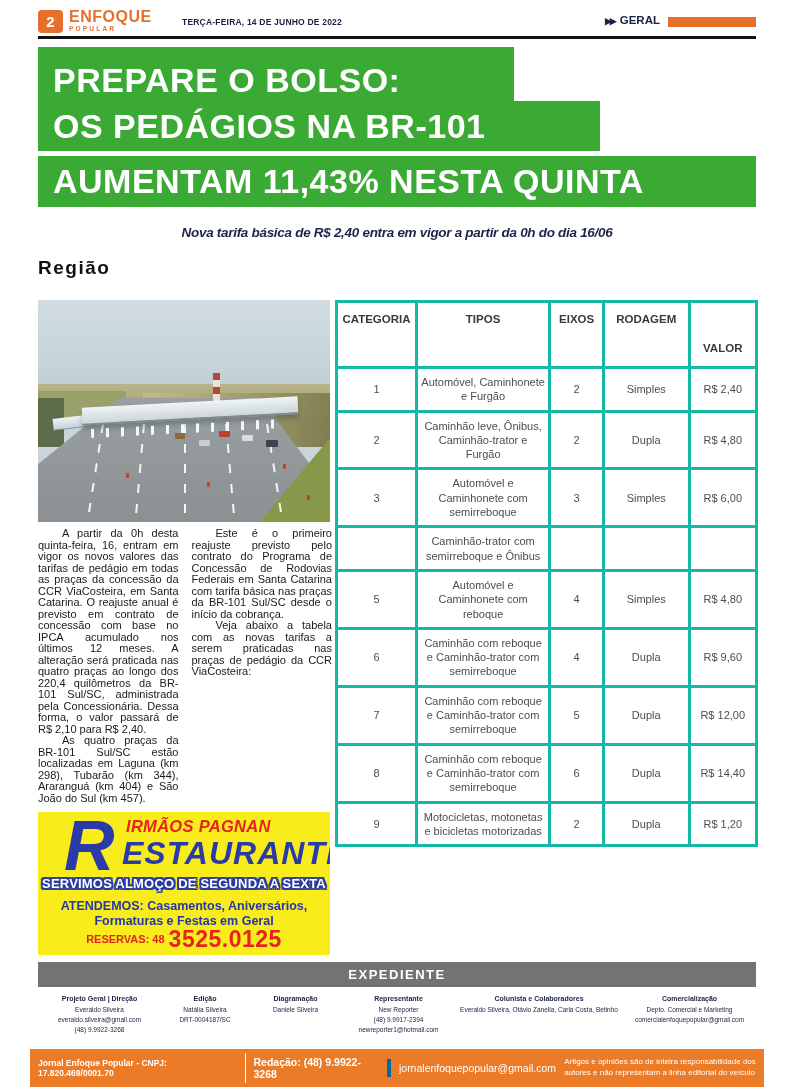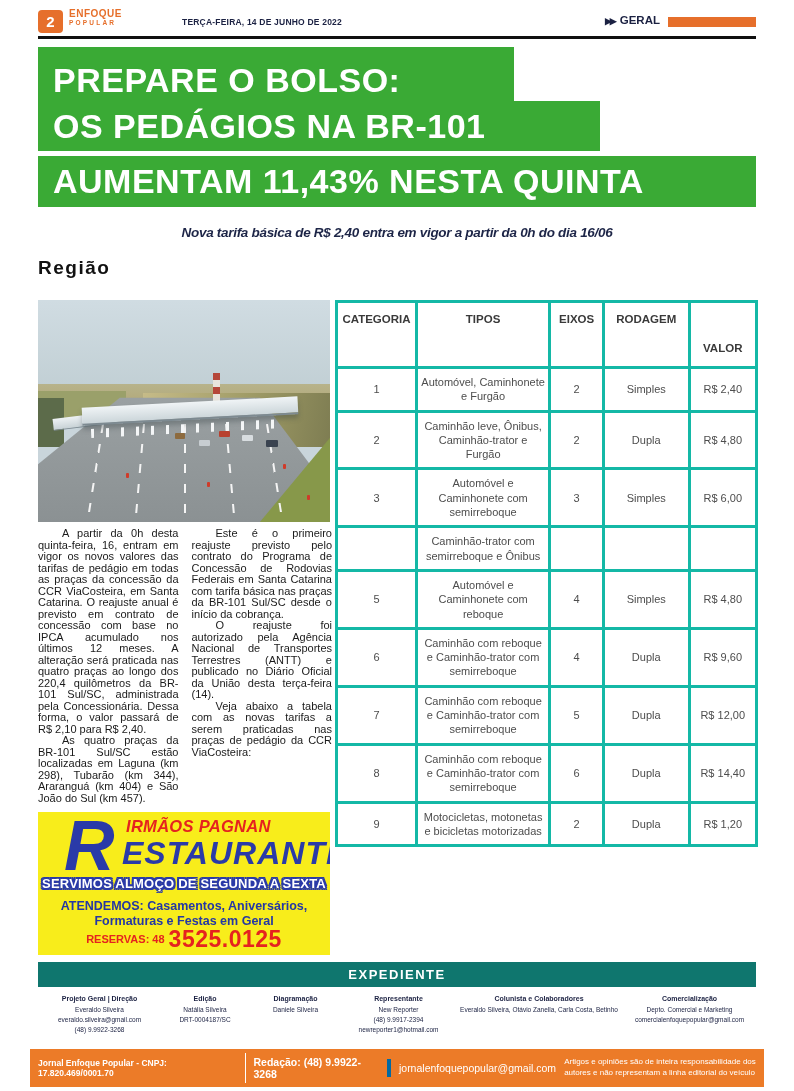--- a/index.html
+++ b/index.html
@@ -3,21 +3,21 @@
 <meta charset="utf-8">
 <style>
   html,body{margin:0;padding:0;background:#ffffff;}
   body{font-family:"Liberation Sans",sans-serif;}
   .page{position:relative;width:794px;height:1091px;background:#ffffff;overflow:hidden;}
 
   
   .pagebox{position:absolute;left:38px;top:10px;width:25px;height:23px;background:#e66f2b;border-radius:4px;
            color:#fff;font-weight:bold;font-size:15px;display:flex;align-items:center;justify-content:center;}
   .logo{position:absolute;left:69px;top:9px;line-height:1;}
-  .logo .l1{color:#e66f2b;font-weight:bold;font-size:10px;letter-spacing:.5px;}
+  .logo .l1{color:#e66f2b;font-weight:bold;font-size:16px;letter-spacing:.5px;}
   .logo .l2{color:#e66f2b;font-weight:bold;font-size:6.5px;letter-spacing:2.2px;margin-top:1px;}
   .hdate{position:absolute;left:182px;top:17px;font-size:8.5px;font-weight:bold;color:#1b2142;letter-spacing:.2px;}
   .section{position:absolute;right:134px;top:14px;font-size:11.5px;font-weight:bold;color:#1b2142;}
   .section .chev{font-size:9px;letter-spacing:-2px;margin-right:5px;color:#1b2142;}
   .section-bar{position:absolute;right:38px;top:17px;width:88px;height:10px;background:#e66f2b;}
   .hrule{position:absolute;left:38px;top:36px;width:718px;height:3px;background:#101010;}
 
   
   .gbar{position:absolute;left:38px;background:#3aaa35;color:#fff;font-weight:bold;
         display:flex;align-items:center;padding-left:15px;letter-spacing:.5px;font-size:34px;}
@@ -79,21 +79,21 @@
 
   
   .tollwrap{position:absolute;left:335px;top:300px;width:423px;}
   table.toll{width:100%;border-collapse:collapse;border:3px solid #55b755;background:#fff;}
   .toll th,.toll td{border:3px solid #14b8a6;text-align:center;vertical-align:middle;
                     font-size:11px;color:#4d4d4d;padding:6px 3px;line-height:1.3;}
   .toll th{color:#3a3a3a;font-weight:bold;font-size:11.5px;vertical-align:top;padding-top:9px;height:44px;}
   .toll th.valor{vertical-align:bottom;padding-bottom:10px;}
 
   
-  .expbar{position:absolute;left:38px;top:962px;width:718px;height:25px;background:#0f766e;
+  .expbar{position:absolute;left:38px;top:962px;width:718px;height:25px;background:#737373;
           color:#fff;display:flex;align-items:center;justify-content:center;
           font-size:13px;font-weight:bold;letter-spacing:1.5px;}
   .expcols{position:absolute;left:38px;top:994px;width:718px;display:flex;color:#1b2142;}
   .expcol{text-align:center;line-height:1.55;padding:0 4px;}
   .expcol .head{font-weight:bold;font-size:7px;display:block;}
   .expcol span{display:block;font-size:6.5px;}
   .c1{flex:1.15;} .c2{flex:.8;} .c3{flex:.85;} .c4{flex:1.05;} .c5{flex:1.6;} .c6{flex:1.25;}
 
   
   .bottombar{position:absolute;left:30px;top:1049px;width:734px;height:38px;background:#ec7b28;
@@ -157,21 +157,20 @@
     <div class="cone" style="left:30%;top:78%;"></div>
     <div class="cone" style="left:58%;top:82%;"></div>
     <div class="cone" style="left:84%;top:74%;"></div>
     <div class="cone" style="left:92%;top:88%;"></div>
   </div>
 
   <div class="article">
     <p>A partir da 0h desta quinta-feira, 16, entram em vigor os novos valores das tarifas de pedágio em todas as praças da concessão da CCR ViaCosteira, em Santa Catarina. O reajuste anual é previsto em contrato de concessão com base no IPCA acumulado nos últimos 12 meses. A alteração será praticada nas quatro praças ao longo dos 220,4 quilômetros da BR-101 Sul/SC, administrada pela Concessionária. Dessa forma, o valor passará de R$ 2,10 para R$ 2,40.</p>
     <p>As quatro praças da BR-101 Sul/SC estão localizadas em Laguna (km 298), Tubarão (km 344), Araranguá (km 404) e São João do Sul (km 457).</p>
     <p>Este é o primeiro reajuste previsto pelo contrato do Programa de Concessão de Rodovias Federais em Santa Catarina com tarifa básica nas praças da BR-101 Sul/SC desde o início da cobrança.</p>
-    <p>O reajuste foi autorizado pela Agência Nacional de Transportes Terrestres (ANTT) e publicado no Diário Oficial da União desta terça-feira (14).</p>
     <p>Veja abaixo a tabela com as novas tarifas a serem praticadas nas praças de pedágio da CCR ViaCosteira:</p>
   </div>
 
   <div class="ad">
     <div class="ad-r">R</div>
     <div class="ad-tag">IRMÃOS PAGNAN</div>
     <div class="ad-rest">ESTAURANTE</div>
     <div class="ad-band">SERVIMOS ALMOÇO DE SEGUNDA A SEXTA</div>
     <div class="ad-serv">
       <div>ATENDEMOS: Casamentos, Aniversários,</div>

